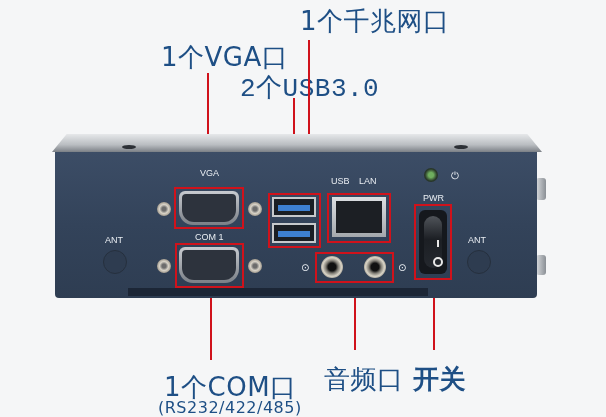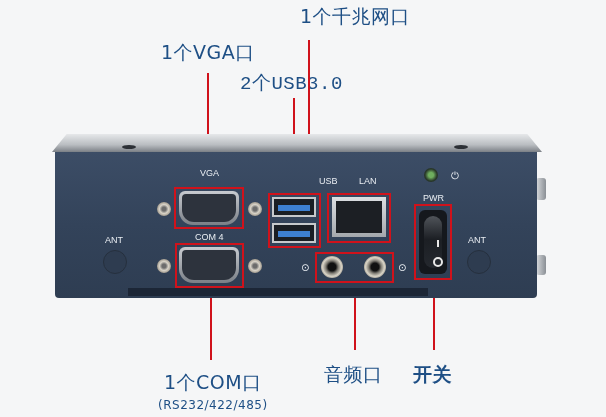--- a/index.html
+++ b/index.html
@@ -3,25 +3,25 @@
 <meta charset="utf-8">
 <style>
   html, body { margin: 0; padding: 0; }
   body {
     width: 606px; height: 417px; overflow: hidden; position: relative;
     background: #f5f6f7;
     font-family: "DejaVu Sans", "Liberation Sans", sans-serif;
   }
   .label {
     position: absolute; color: #1e4f85; white-space: nowrap;
-    font-size: 19px; letter-spacing: 0.5px;
+    font-size: 26px; letter-spacing: 0.5px;
   }
   .sub {
     position: absolute; color: #1e4f85; white-space: nowrap;
-    font-size: 12px; letter-spacing: 0.5px;
+    font-size: 16px; letter-spacing: 0.5px;
   }
   .line { position: absolute; width: 2px; background: #d0121b; }
   
   .top-lid {
     position: absolute; left: 52px; top: 134px; width: 490px; height: 18px;
     background: linear-gradient(#e6e8ea, #b9bdc1 60%, #7b8086);
     border-radius: 4px 4px 0 0;
     clip-path: polygon(3% 0, 97% 0, 100% 100%, 0 100%);
   }
   .lid-hole { position:absolute; width: 14px; height: 4px; background:#2c3036; border-radius:50%; }
@@ -96,22 +96,22 @@
 <div class="top-lid">
   <div class="lid-hole" style="left:70px; top:11px;"></div>
   <div class="lid-hole" style="left:402px; top:11px;"></div>
 </div>
 <div class="side-post" style="left:536px; top:178px; height:22px;"></div>
 <div class="side-post" style="left:536px; top:255px; height:20px;"></div>
 <div class="body"></div>
 <div class="body-shadow"></div>
 
 <div class="port-label" style="left:200px; top:168px;text-align:center;">VGA</div>
-<div class="port-label" style="left:195px; top:232px;">COM 4</div>
-<div class="port-label" style="left:286px; top:176px;padding-left:33px;">USB</div>
+<div class="port-label" style="left:195px; top:232px;">COM 1</div>
+<div class="port-label" style="left:298px; top:176px;padding-left:33px;">USB</div>
 <div class="port-label" style="left:359px; top:176px;">LAN</div>
 <div class="port-label" style="left:423px; top:193px;">PWR</div>
 <div class="port-label" style="left:105px; top:235px;">ANT</div>
 <div class="port-label" style="left:468px; top:235px;">ANT</div>
 <div class="icon-glyph" style="left:451px; top:170px;">⏻</div>
 <div class="icon-glyph" style="left:301px; top:262px;">⊙</div>
 <div class="icon-glyph" style="left:398px; top:262px;">⊙</div>
 
 <div class="ant" style="left:103px; top:250px;"></div>
 <div class="ant" style="left:467px; top:250px;"></div>

